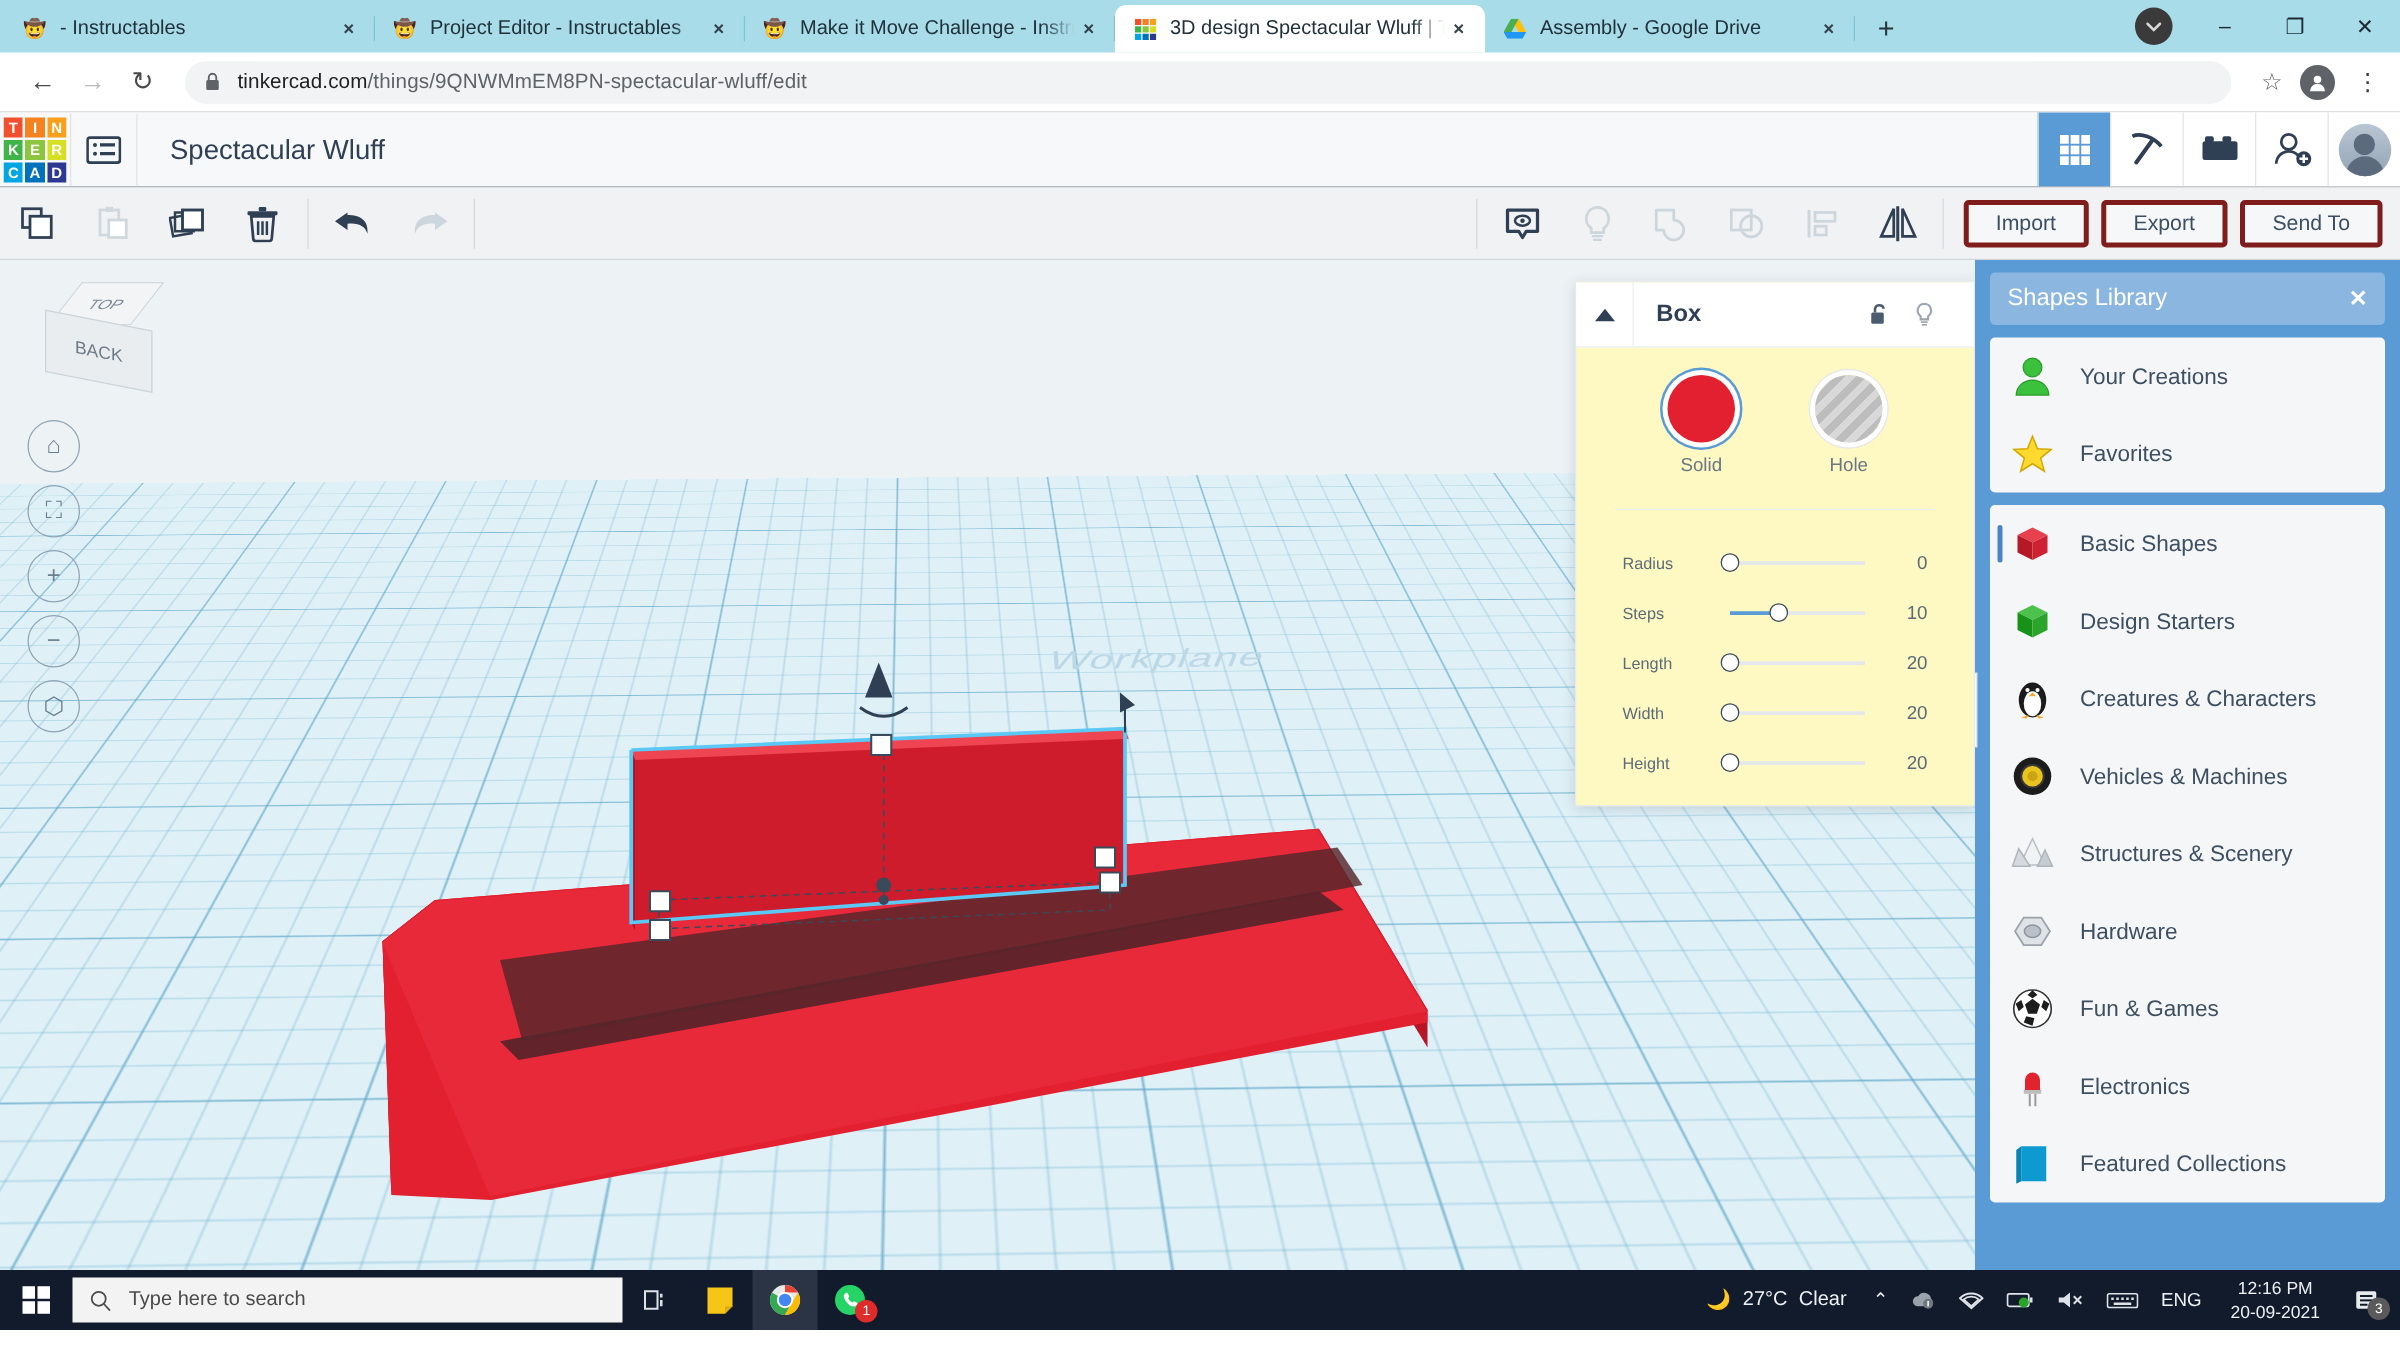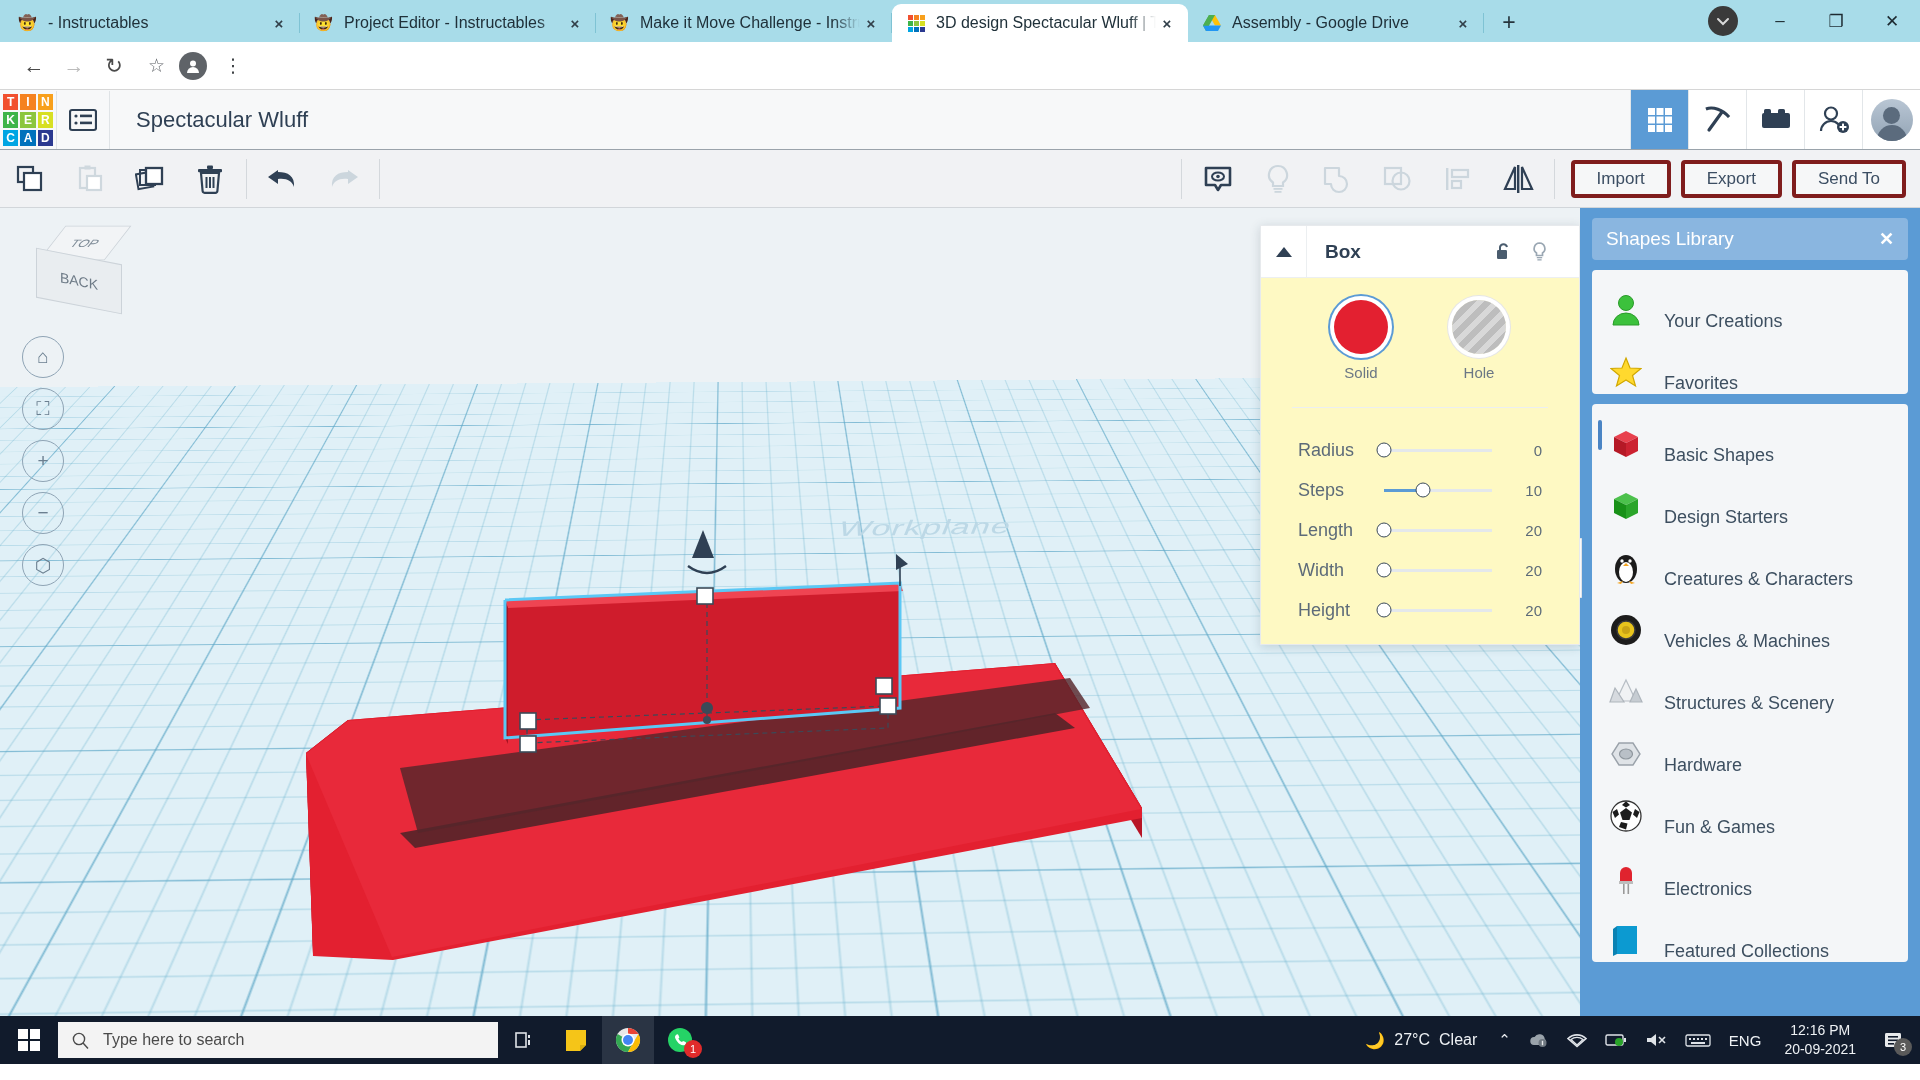--- a/index.html
+++ b/index.html
@@ -372,21 +372,21 @@
   .swatch.hole {
     background: repeating-linear-gradient(135deg, #bdbdbd 0 6px, #d8d8d8 6px 12px);
     box-shadow: 0 0 0 4px #fff, 0 0 0 5px #e6e6e6;
   }
   .swatch-label { font-size: 15px; color: #6b7785; }
   .slider-row {
     display: flex; align-items: center;
     padding: 0 26px;
     height: 40px;
   }
-  .slider-label { width: 86px; font-size: 18px; color: #5d6b79; }
+  .slider-label { width: 86px; font-size: 13px; color: #5d6b79; }
   .slider-track {
     flex: 1 1 auto; height: 3px; background: #e4e8eb;
     position: relative; margin-right: 16px; max-width: 118px;
   }
   .slider-fill { position: absolute; left: 0; top: 0; bottom: 0; background: #5b9bd5; }
   .slider-knob {
     position: absolute; top: 50%;
     width: 15px; height: 15px; border-radius: 50%;
     background: #fff; border: 1.6px solid #3a4a5a;
     transform: translate(-50%, -50%);
@@ -414,21 +414,21 @@
   #shapes-library-header span.t { flex: 1 1 auto; }
   #shapes-lib-close { font-size: 18px; font-weight: bold; }
   .lib-group {
     background: #f4f6f8;
     border-radius: 4px;
     margin-bottom: 10px;
     overflow: hidden;
   }
   .lib-item {
     height: 62px;
-    display: flex; align-items: flex-end;
+    display: flex; align-items: center;
     padding-left: 12px;
     position: relative;
   }
   .lib-item.selected::before {
     content: ""; position: absolute; left: 6px; top: 16px; bottom: 16px;
     width: 4px; background: #4a84c4; border-radius: 2px;
   }
   .lib-icon {
     width: 44px; height: 44px;
     display: flex; align-items: center; justify-content: center;
@@ -585,20 +585,29 @@
     <div class="win-btn">–</div>
     <div class="win-btn">❐</div>
     <div class="win-btn">✕</div>
   </div>
 </div>
 
 <div id="browser-toolbar">
   <div class="nav-btn">←</div>
   <div class="nav-btn disabled">→</div>
   <div class="nav-btn">↻</div>
+  <div id="omnibox">
+    <span id="lock-icon">
+      <svg width="12" height="15" viewBox="0 0 12 15">
+          <path d="M3 6V4a3 3 0 016 0v2" stroke="#5f6368" stroke-width="1.5" fill="none"></path>
+          <rect x="1" y="6" width="10" height="8" rx="1.2" fill="#5f6368"></rect>
+        </svg>
+    </span>
+    <span id="url-text"><span>tinkercad.com</span><span class="faint">/things/9QNWMmEM8PN-spectacular-wluff/edit</span></span>
+  </div>
   <div id="star-icon">☆</div>
   <div id="browser-avatar">
     <svg width="16" height="16" viewBox="0 0 16 16">
         <circle cx="8" cy="5.5" r="3" fill="#fff"></circle>
         <path d="M2 15a6 6 0 0112 0z" fill="#fff"></path>
       </svg>
   </div>
   <div id="menu-dots">⋮</div>
 </div>
 

